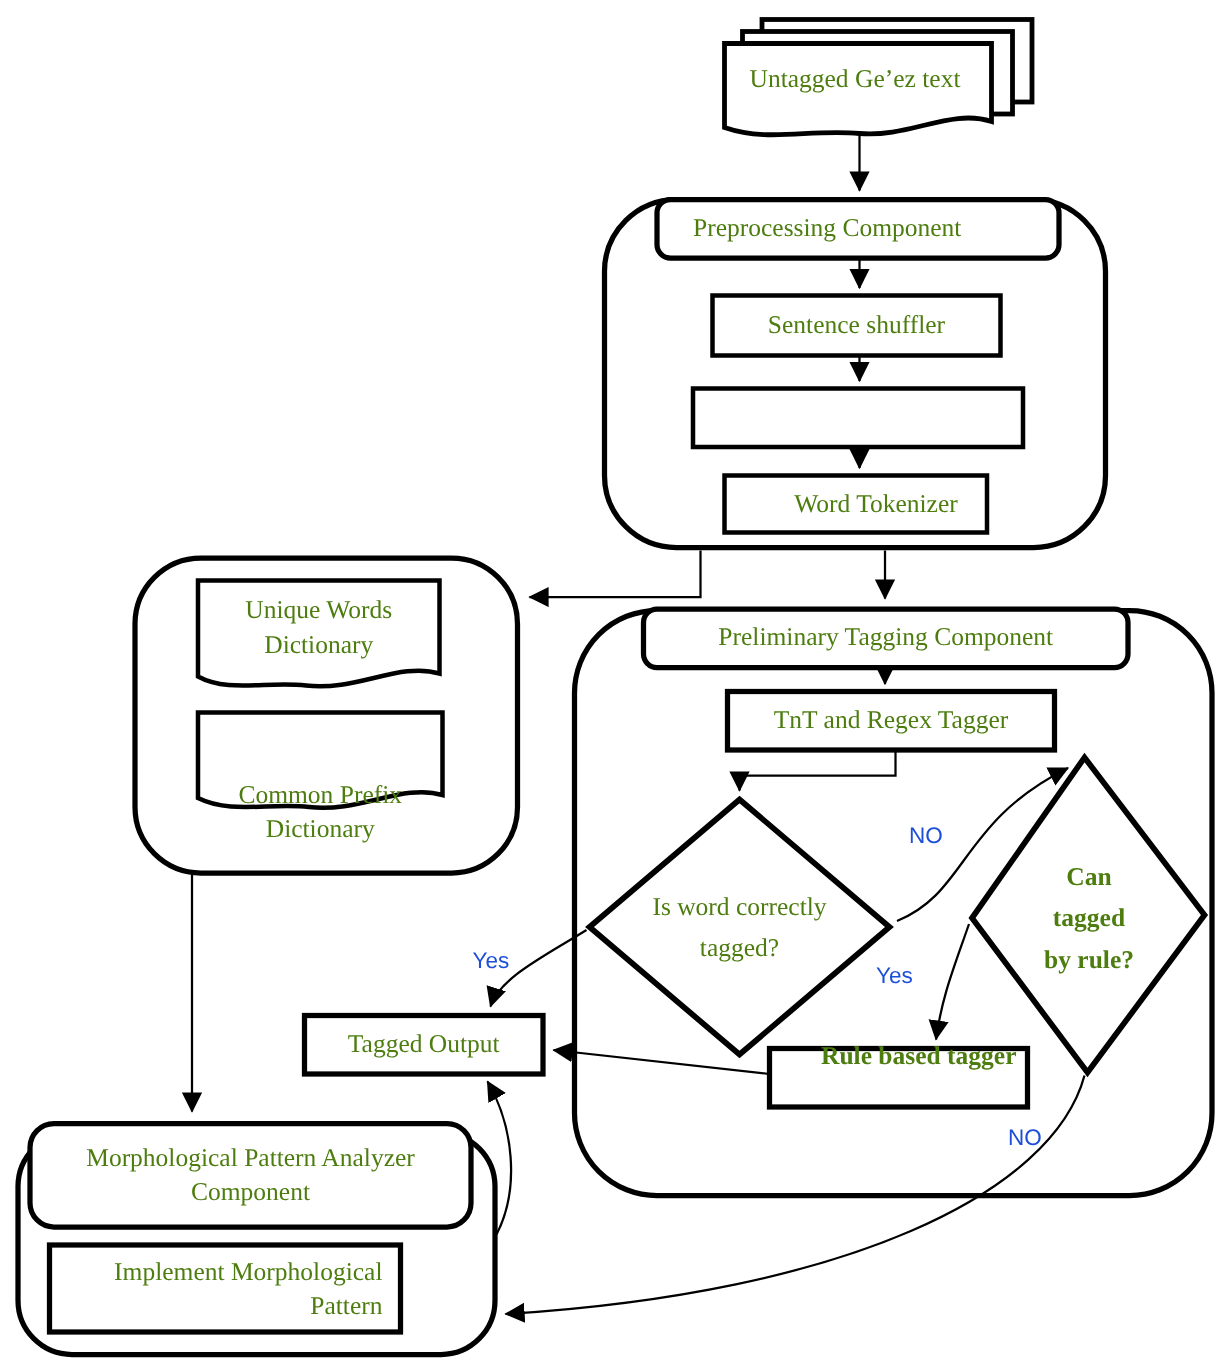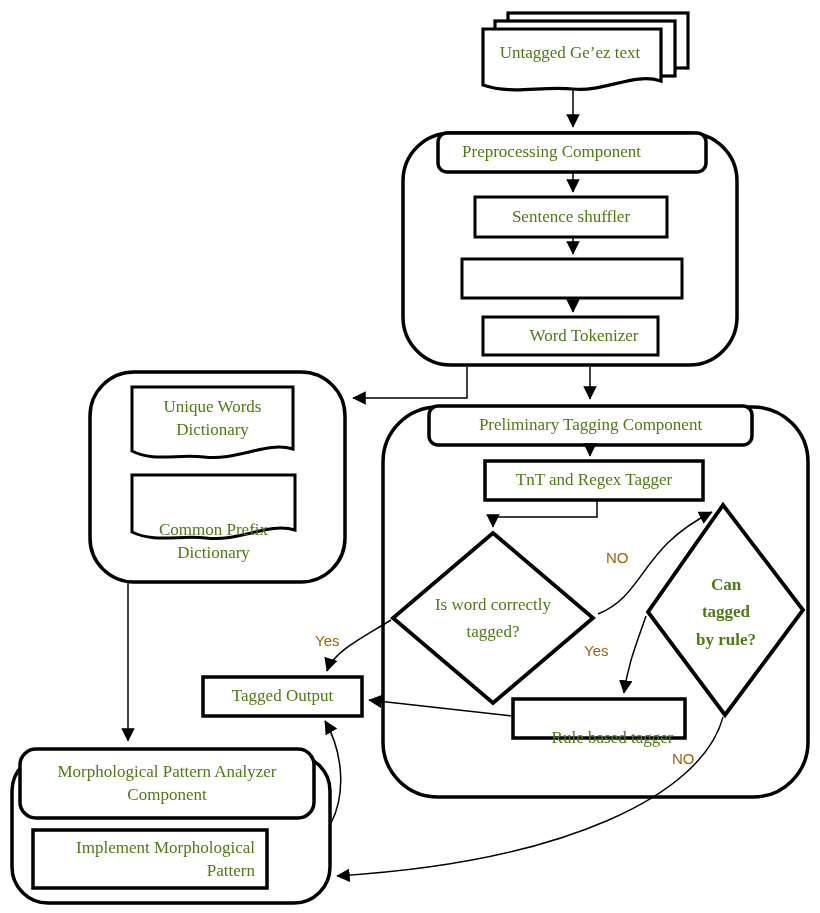--- a/index.html
+++ b/index.html
@@ -18,21 +18,21 @@
     text-align:center;
     font-size:17px; line-height:1.35;
     color:#4d7c0f;
     pointer-events:none;
     white-space:normal;
   }
   .lbl.diamond-text { line-height:1.6; }
   .edge {
     position:absolute;
     font-family:"Liberation Sans", sans-serif;
-    font-size:15px; color:#a16207;
+    font-size:15px; color:#1d4ed8;
   }
 </style>
 </head>
 <body>
 
 <div class="canvas">
 
   <svg width="820" height="913" viewBox="0 0 820 913">
     <defs>
       <marker id="arr" markerWidth="10" markerHeight="10" refX="8.5" refY="4.5" orient="auto">
@@ -91,21 +91,21 @@
 
   <div class="lbl" style="left:145px; top:392px; width:135px; height:54px;">Unique Words Dictionary</div>
   <div class="lbl" style="left:147px; top:480px; width:133px; height:52px;margin-top:36px;">Common Prefix Dictionary</div>
 
   <div class="lbl" style="left:431px; top:408px; width:319px; height:35px;">Preliminary Tagging Component</div>
   <div class="lbl" style="left:487px; top:463px; width:214px; height:35px;">TnT and Regex Tagger</div>
 
   <div class="lbl diamond-text" style="left:433px; top:565px; width:120px; height:106px;">Is word correctly tagged?</div>
   <div class="lbl diamond-text" style="left:695px; top:558px; width:62px; height:108px;font-weight:bold;">Can tagged by rule?</div>
 
-  <div class="lbl" style="left:515px; top:721px; width:195px; height:35px;">Rule based tagger</div>
+  <div class="lbl" style="left:515px; top:687px; width:195px; height:35px;font-weight:bold;">Rule based tagger</div>
   <div class="lbl" style="left:205px; top:679px; width:155px; height:35px;border-radius:12px;">Tagged Output</div>
 
   <div class="lbl" style="left:24px; top:754px; width:286px; height:60px;">Morphological Pattern Analyzer Component</div>
   <div class="lbl" style="left:45px; top:835px; width:210px; height:50px;text-align:right;">Implement Morphological Pattern</div>
 
   <span class="edge" style="left:315px; top:632px;">Yes</span>
   <span class="edge" style="left:606px; top:549px;">NO</span>
   <span class="edge" style="left:584px; top:642px;">Yes</span>
   <span class="edge" style="left:672px; top:750px;">NO</span>
 

